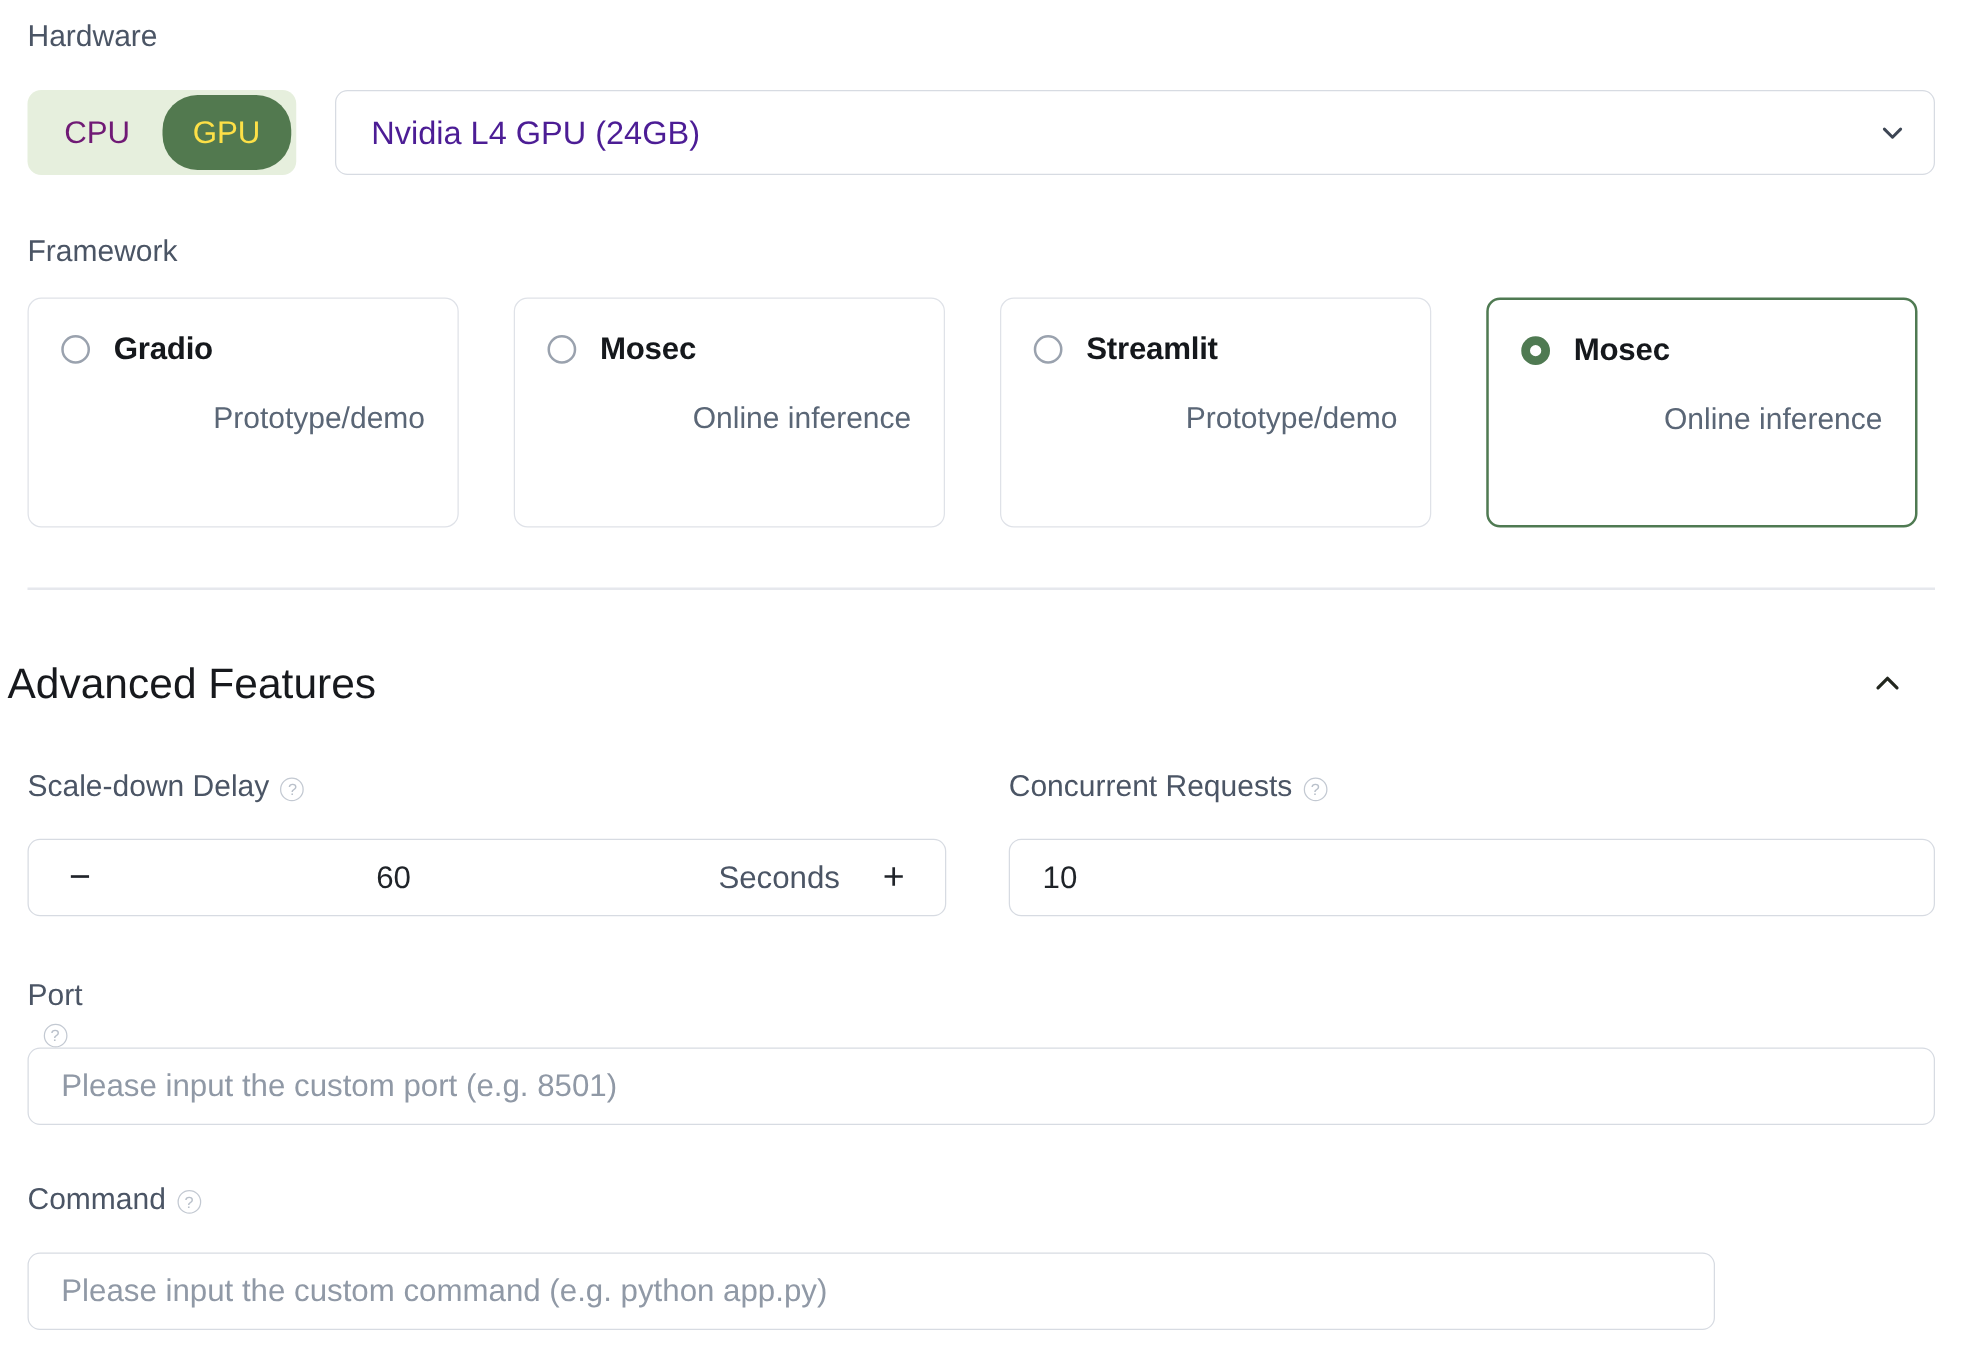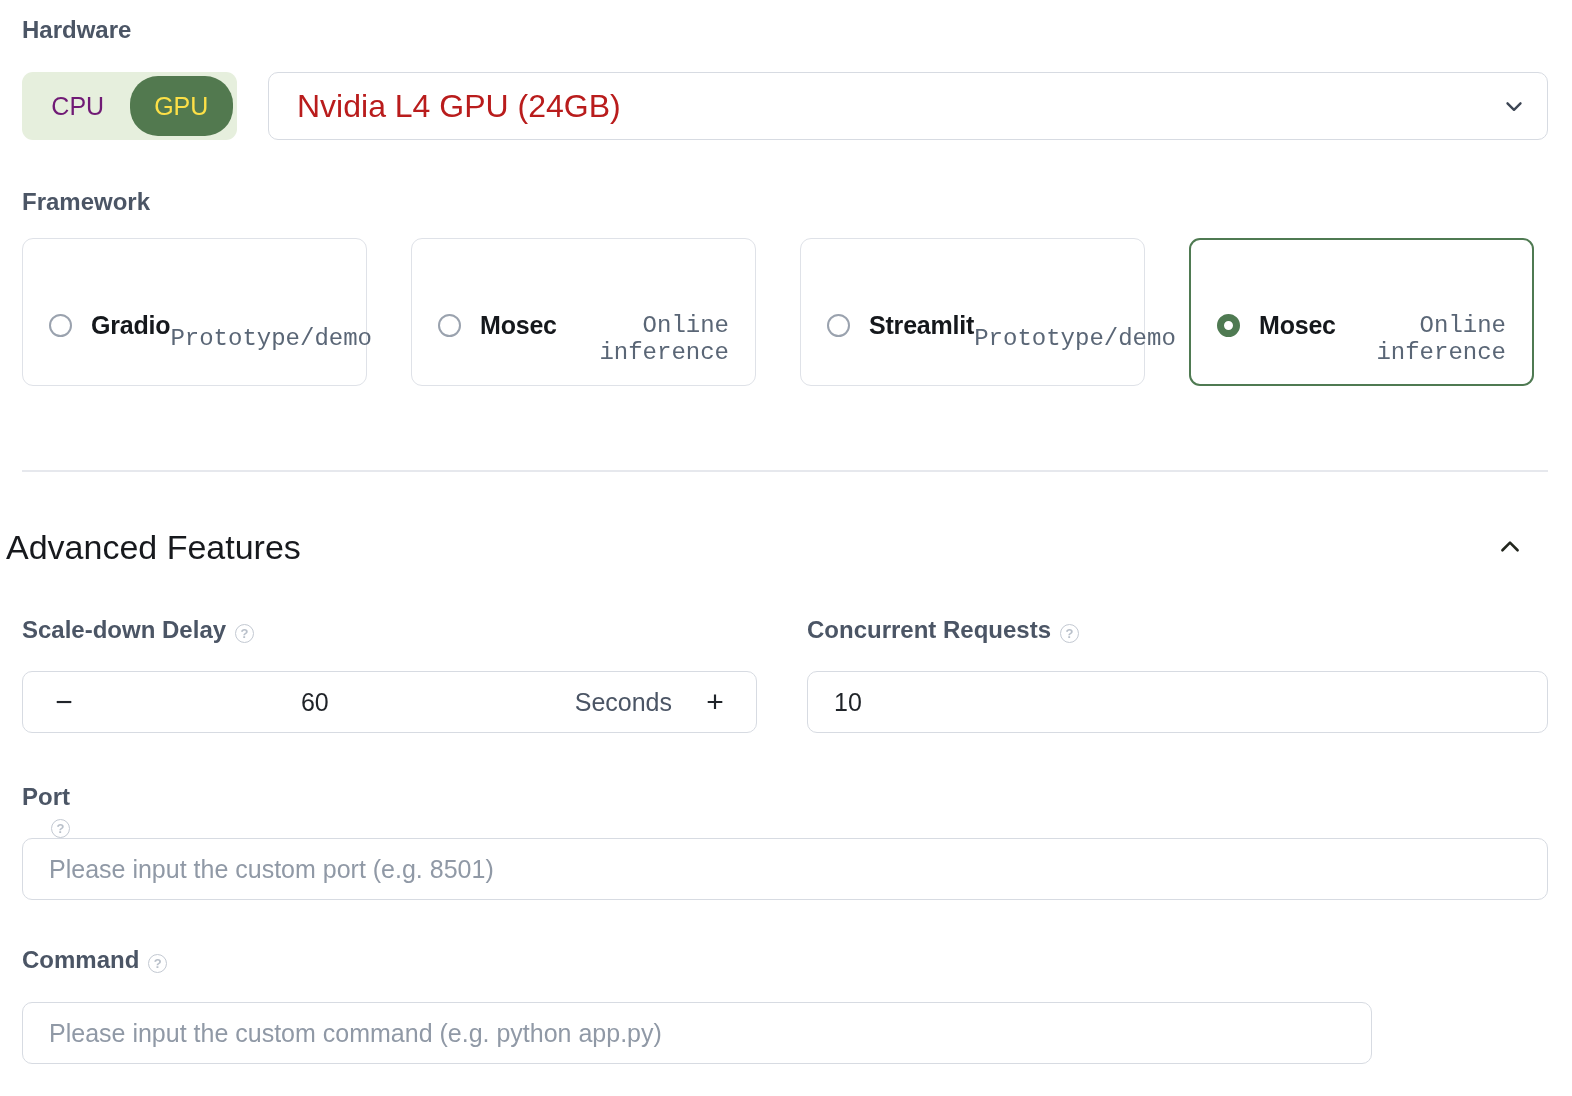--- a/index.html
+++ b/index.html
@@ -11,23 +11,23 @@
     -webkit-font-smoothing: antialiased;
   }
   .page { width: 1572px; height: 1096px; position: relative; padding: 0; }
 
   
   .field-label {
     font-size: 24px;
     color: #4b5565;
     line-height: 1;
     display: flex;
-    align-items: flex-end;
+    align-items: center;
     gap: 9px;
-    font-weight: 700;
+    font-weight: 400;
   }
   .help-icon {
     width: 19px; height: 19px;
     border: 1.6px solid #c3c9d2;
     border-radius: 50%;
     display: inline-flex;
     align-items: center;
     justify-content: center;
     font-size: 13px;
     color: #b9c0ca;
@@ -78,52 +78,51 @@
     border: 1.5px solid #d7dbe2;
     border-radius: 10px;
     background: #fff;
     display: flex;
     align-items: center;
     padding: 0 20px 0 28px;
     cursor: pointer;
   }
   .select-value {
     flex: 1;
-    font-size: 32px;
-    color: #b91c1c;
+    font-size: 26px;
+    color: #4c1d95;
   }
   .chev {
     width: 26px; height: 26px;
     flex: none;
     display: block;
   }
 
   
   .framework-label { position: absolute; left: 22px; top: 190px; }
 
   .cards {
     position: absolute;
     left: 22px; top: 238px;
     width: 1526px;
     display: flex;
     gap: 44px;
   }
   .card {
     width: 345px;
-    height: 148px;
+    height: 184px;
     border: 1.5px solid #dfe2e8;
     border-radius: 11px;
     background: #fff;
     padding: 26px 26px 0 26px;
     display: flex;
-    flex-direction: row;
+    flex-direction: column;
     justify-content: flex-start;
     cursor: pointer;
     position: relative;
-    align-items: center;
   }
   .card.selected { border: 2px solid #4f7a52; }
   .card-top {
     display: flex;
     align-items: center;
     gap: 19px;
   }
   .radio {
     width: 23px; height: 23px;
     border-radius: 50%;
@@ -140,21 +139,20 @@
     font-weight: bold;
     color: #15181c;
     letter-spacing: -0.2px;
   }
   .card-sub {
     font-size: 24px;
     color: #55607045;
     color: #5a6676;
     text-align: right;
     margin-top: 27px;
-    font-family: Liberation Mono, monospace;
   }
 
   
   .divider {
     position: absolute;
     left: 22px; top: 470px;
     width: 1526px; height: 2px;
     background: #e6e8ed;
   }
 

